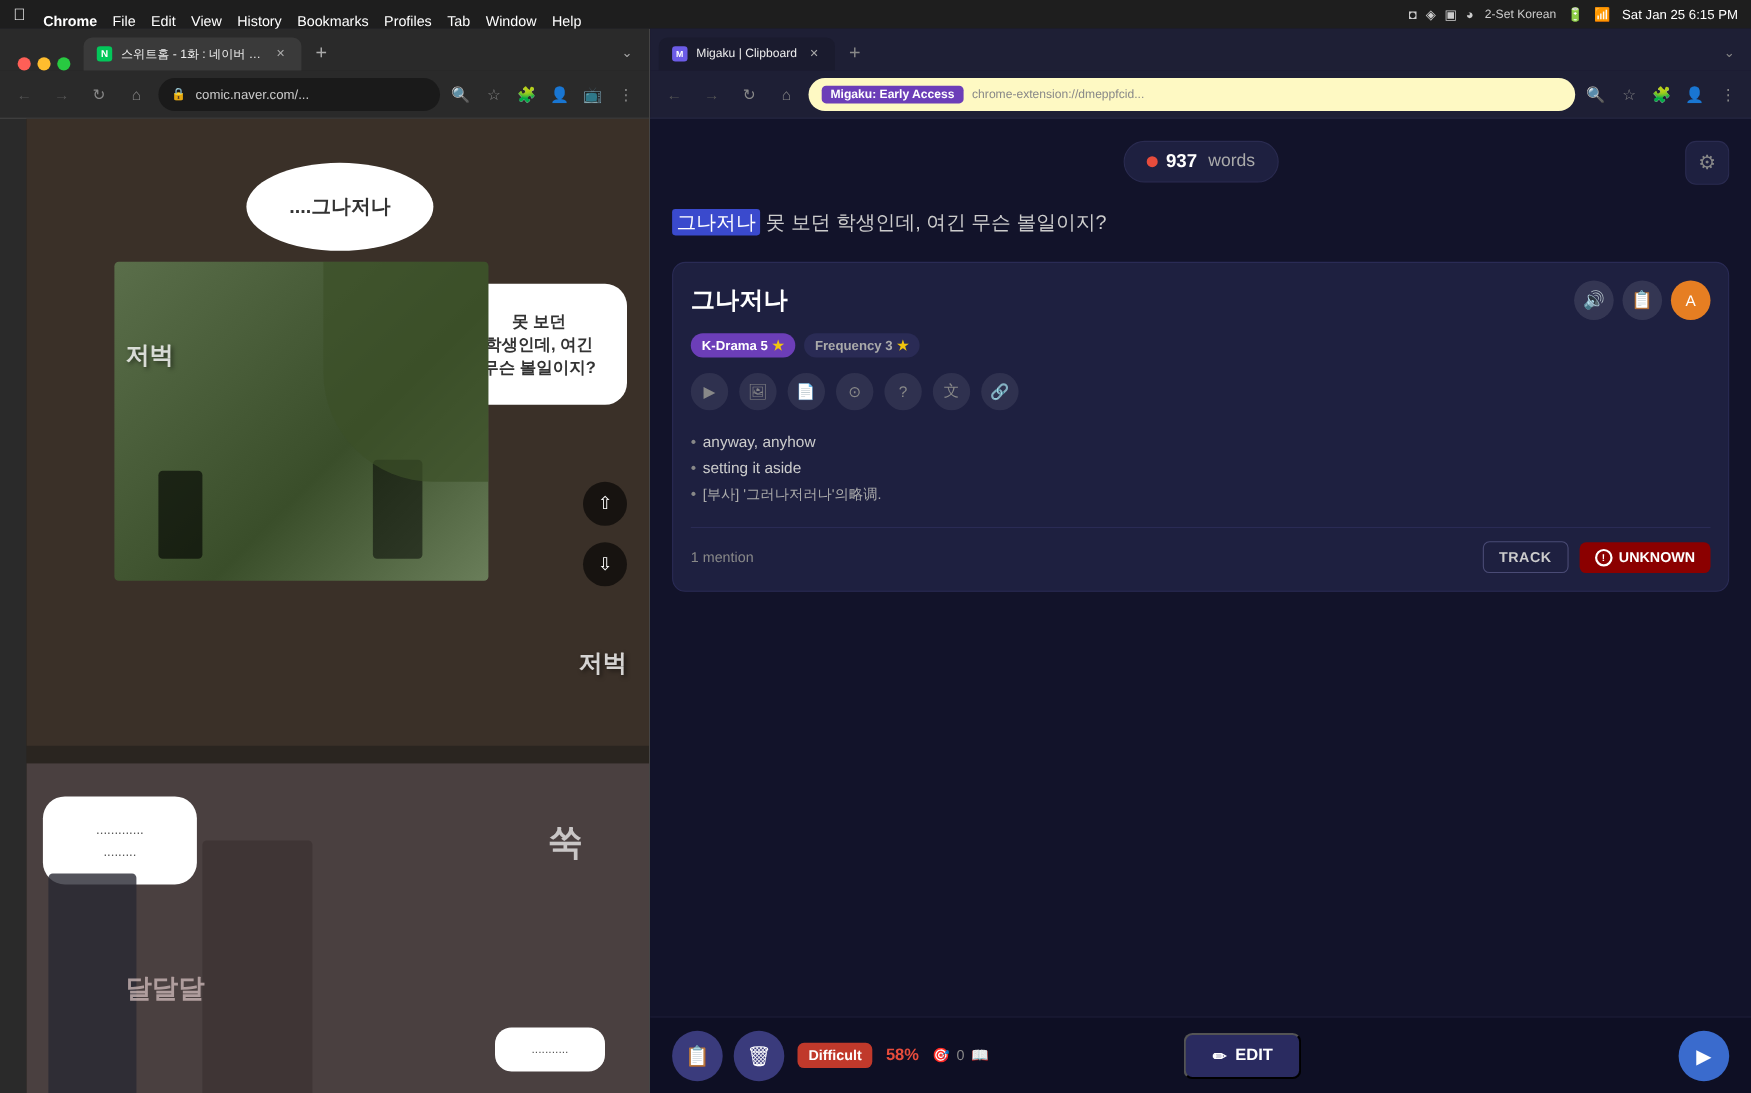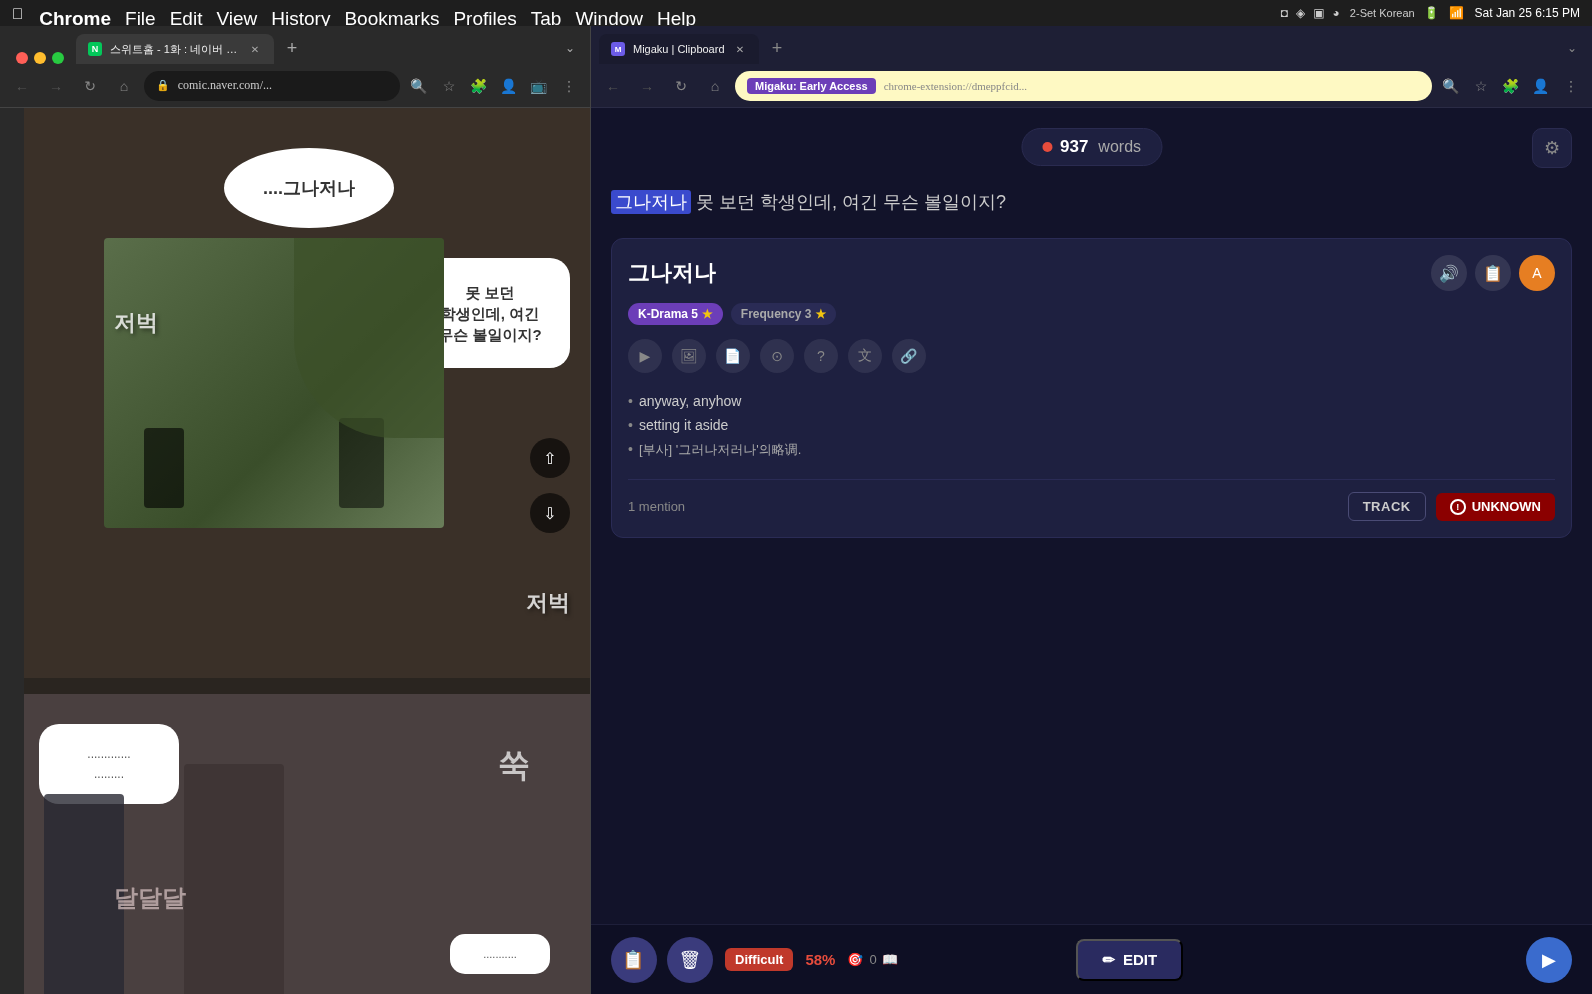--- a/index.html
+++ b/index.html
@@ -12,21 +12,21 @@
       background: #1e1e1e;
       display: flex;
       align-items: center;
       padding: 0 12px;
       gap: 16px;
       color: #fff;
       font-size: 13px;
       position: relative;
     }
     .mac-menubar .apple-logo { font-size: 15px; }
-    .mac-menubar .menu-items { display: flex; gap: 14px; font-size: 19px; margin-top: 12px; }
+    .mac-menubar .menu-items { display: flex; gap: 14px; font-size: 13px; margin-top: 12px; }
     .mac-menubar .menu-items span { cursor: pointer; white-space: nowrap; }
     .mac-menubar .menu-items span.active { font-weight: 600; }
     .mac-menubar .right-side {
       position: absolute;
       right: 12px;
       display: flex;
       align-items: center;
       gap: 10px;
       font-size: 12px;
     }
@@ -127,21 +127,21 @@
       align-items: center;
       padding: 0 12px;
       gap: 8px;
       font-size: 12px;
       color: #ccc;
     }
     .url-bar-right {
       background: #fef9c3;
     }
     .url-lock { color: #888; font-size: 11px; }
-    .url-text { color: #ccc; font-size: 12px; font-family: Liberation Serif, serif; }
+    .url-text { color: #ccc; font-size: 12px; }
     .toolbar-icons { display: flex; gap: 4px; align-items: center; }
     .toolbar-icon { width: 26px; height: 26px; display: flex; align-items: center; justify-content: center; color: #888; font-size: 14px; cursor: pointer; border-radius: 4px; }
 
     
     .webtoon-content {
       flex: 1;
       overflow: hidden;
       position: relative;
       background: #2a2520;
       margin-left: 24px;

